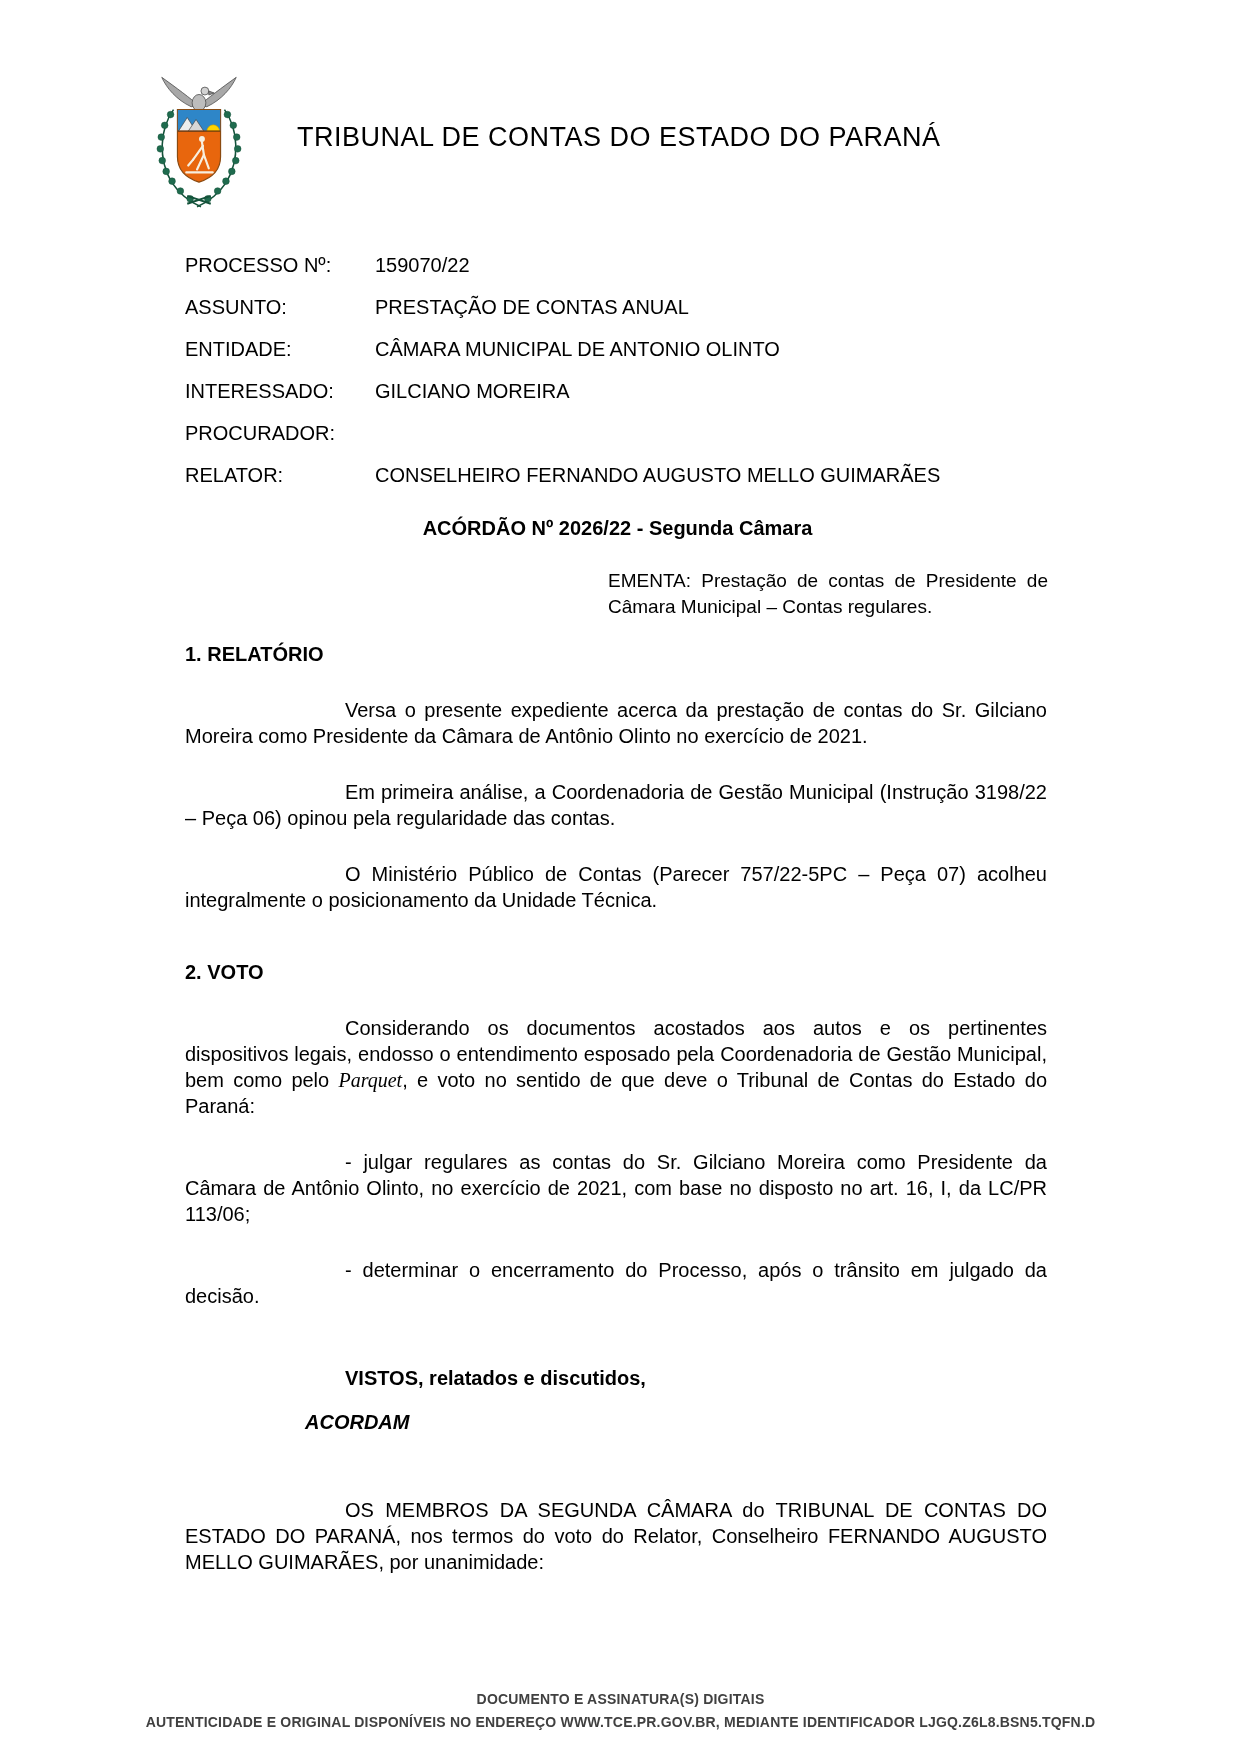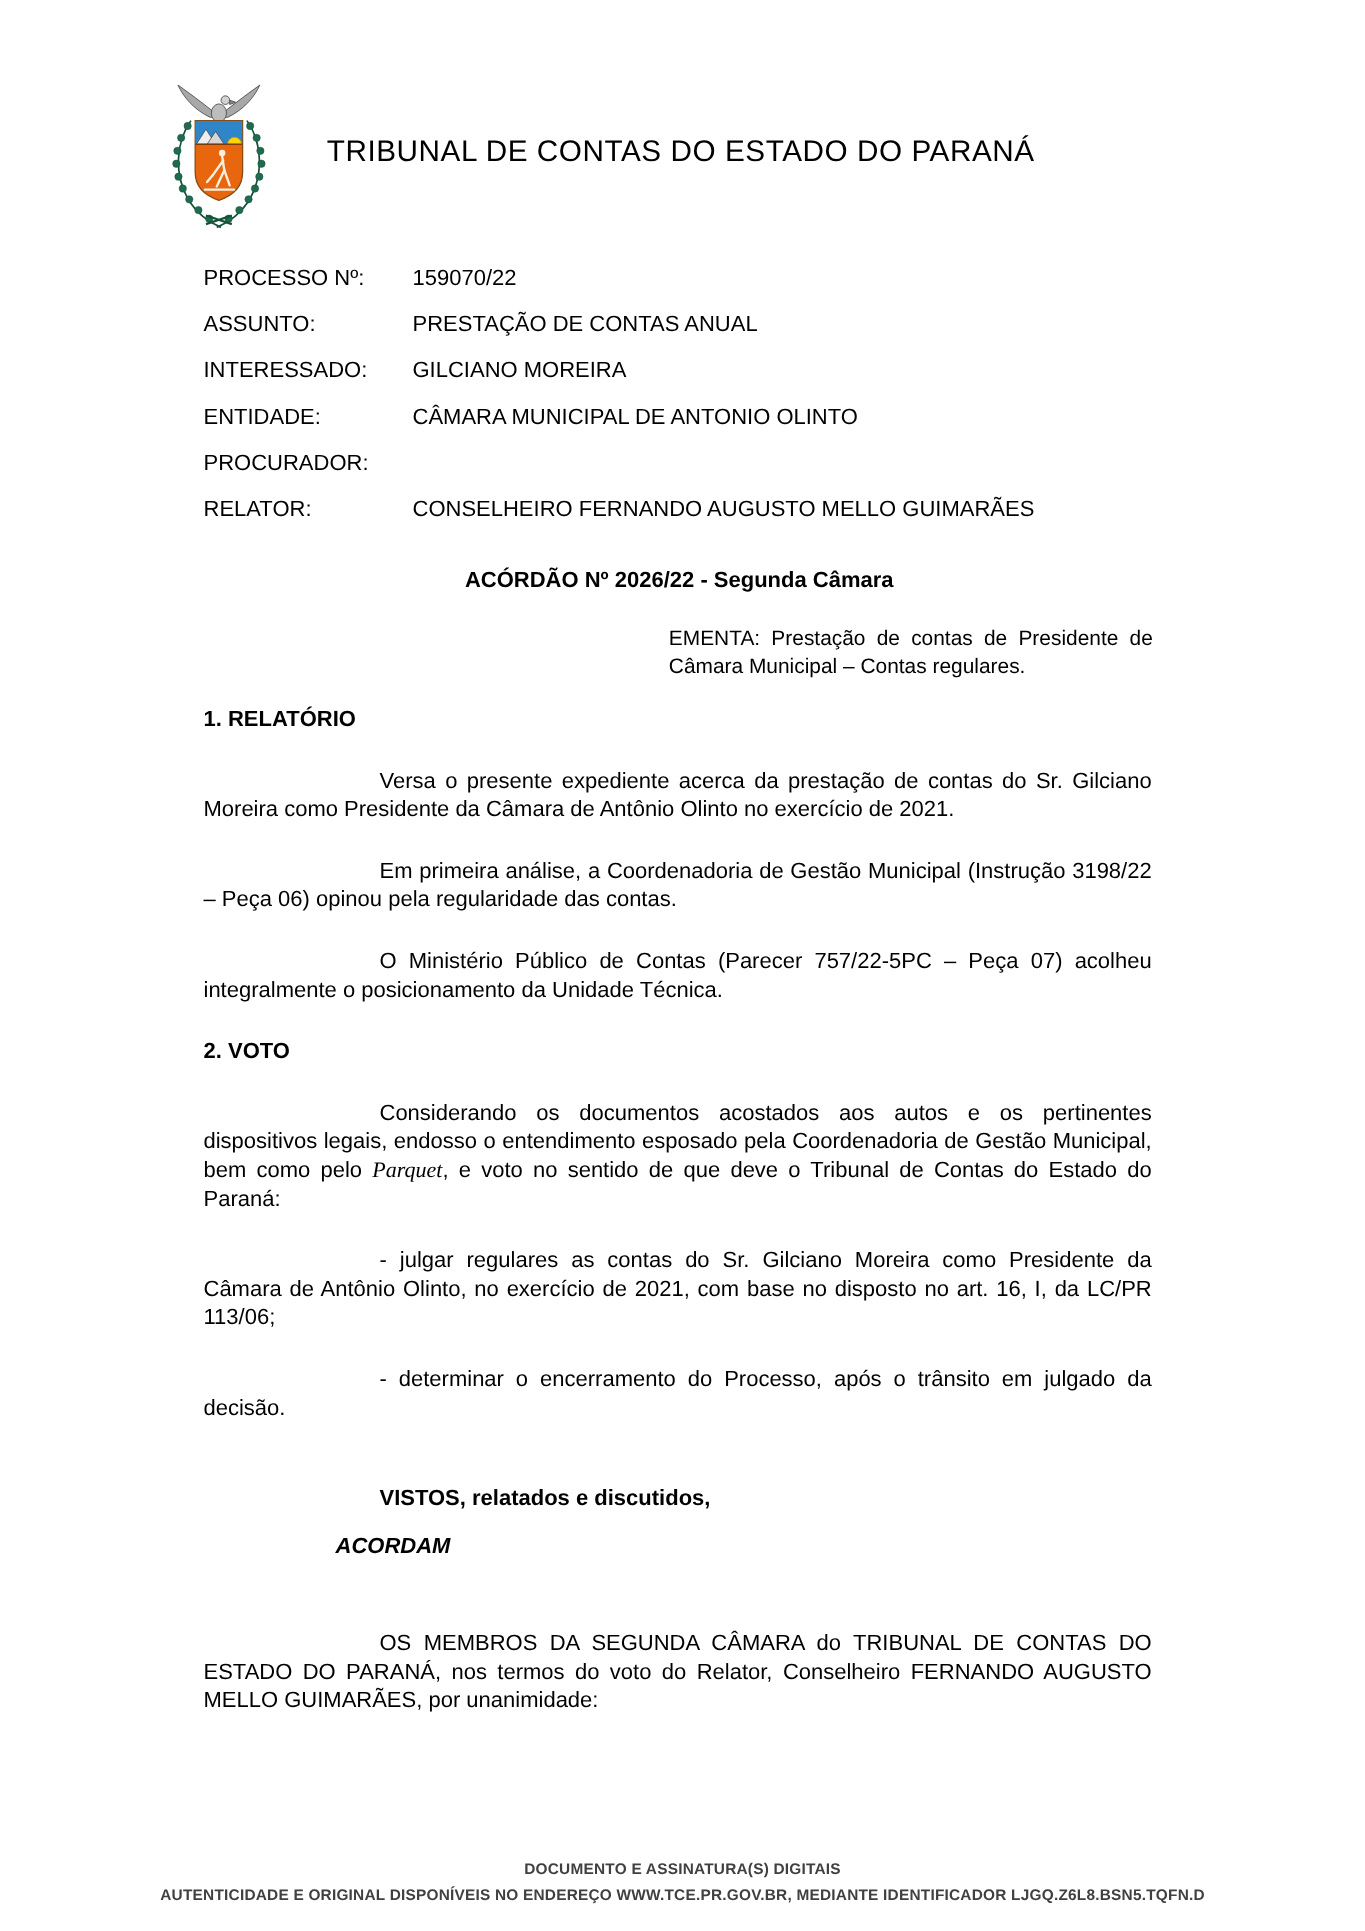--- a/index.html
+++ b/index.html
@@ -28,21 +28,21 @@
     font-size: 27px;
     font-weight: normal;
     letter-spacing: 0.5px;
     white-space: nowrap;
   }
 
   
   .case-info {
     position: absolute;
     left: 185px;
-    top: 232px;
+    top: 244px;
     width: 880px;
   }
   .case-row {
     display: flex;
     height: 42px;
     line-height: 42px;
     font-size: 20px;
   }
   .case-row .label { width: 190px; flex: 0 0 190px; }
   .case-row .value { flex: 1; white-space: nowrap; }
@@ -74,21 +74,21 @@
     top: 641px;
     width: 862px;
     font-size: 20px;
     line-height: 26px;
   }
   .section-heading {
     font-weight: bold;
     font-size: 20px;
     margin: 0;
   }
-  .section-heading.voto-h { margin-top: 30px; }
+  .section-heading.voto-h { margin-top: 46px; }
   .body-text p {
     margin: 30px 0 0 0;
     text-align: justify;
     text-indent: 160px;
   }
   .vistos-line {
     margin-top: 56px;
     margin-left: 160px;
     font-weight: bold;
   }
@@ -187,26 +187,26 @@
   <div class="case-info">
     <div class="case-row">
       <span class="label">PROCESSO Nº:</span>
       <span class="value">159070/22</span>
     </div>
     <div class="case-row">
       <span class="label">ASSUNTO:</span>
       <span class="value">PRESTAÇÃO DE CONTAS ANUAL</span>
     </div>
     <div class="case-row">
+      <span class="label">ENTIDADE:</span>
+      <span class="value">CÂMARA MUNICIPAL DE ANTONIO OLINTO</span>
+    </div>
+    <div class="case-row">
       <span class="label">INTERESSADO:</span>
       <span class="value">GILCIANO MOREIRA</span>
-    </div>
-    <div class="case-row">
-      <span class="label">ENTIDADE:</span>
-      <span class="value">CÂMARA MUNICIPAL DE ANTONIO OLINTO</span>
     </div>
     <div class="case-row">
       <span class="label">PROCURADOR:</span>
       <span class="value"></span>
     </div>
     <div class="case-row">
       <span class="label">RELATOR:</span>
       <span class="value">CONSELHEIRO FERNANDO AUGUSTO MELLO GUIMARÃES</span>
     </div>
   </div>

